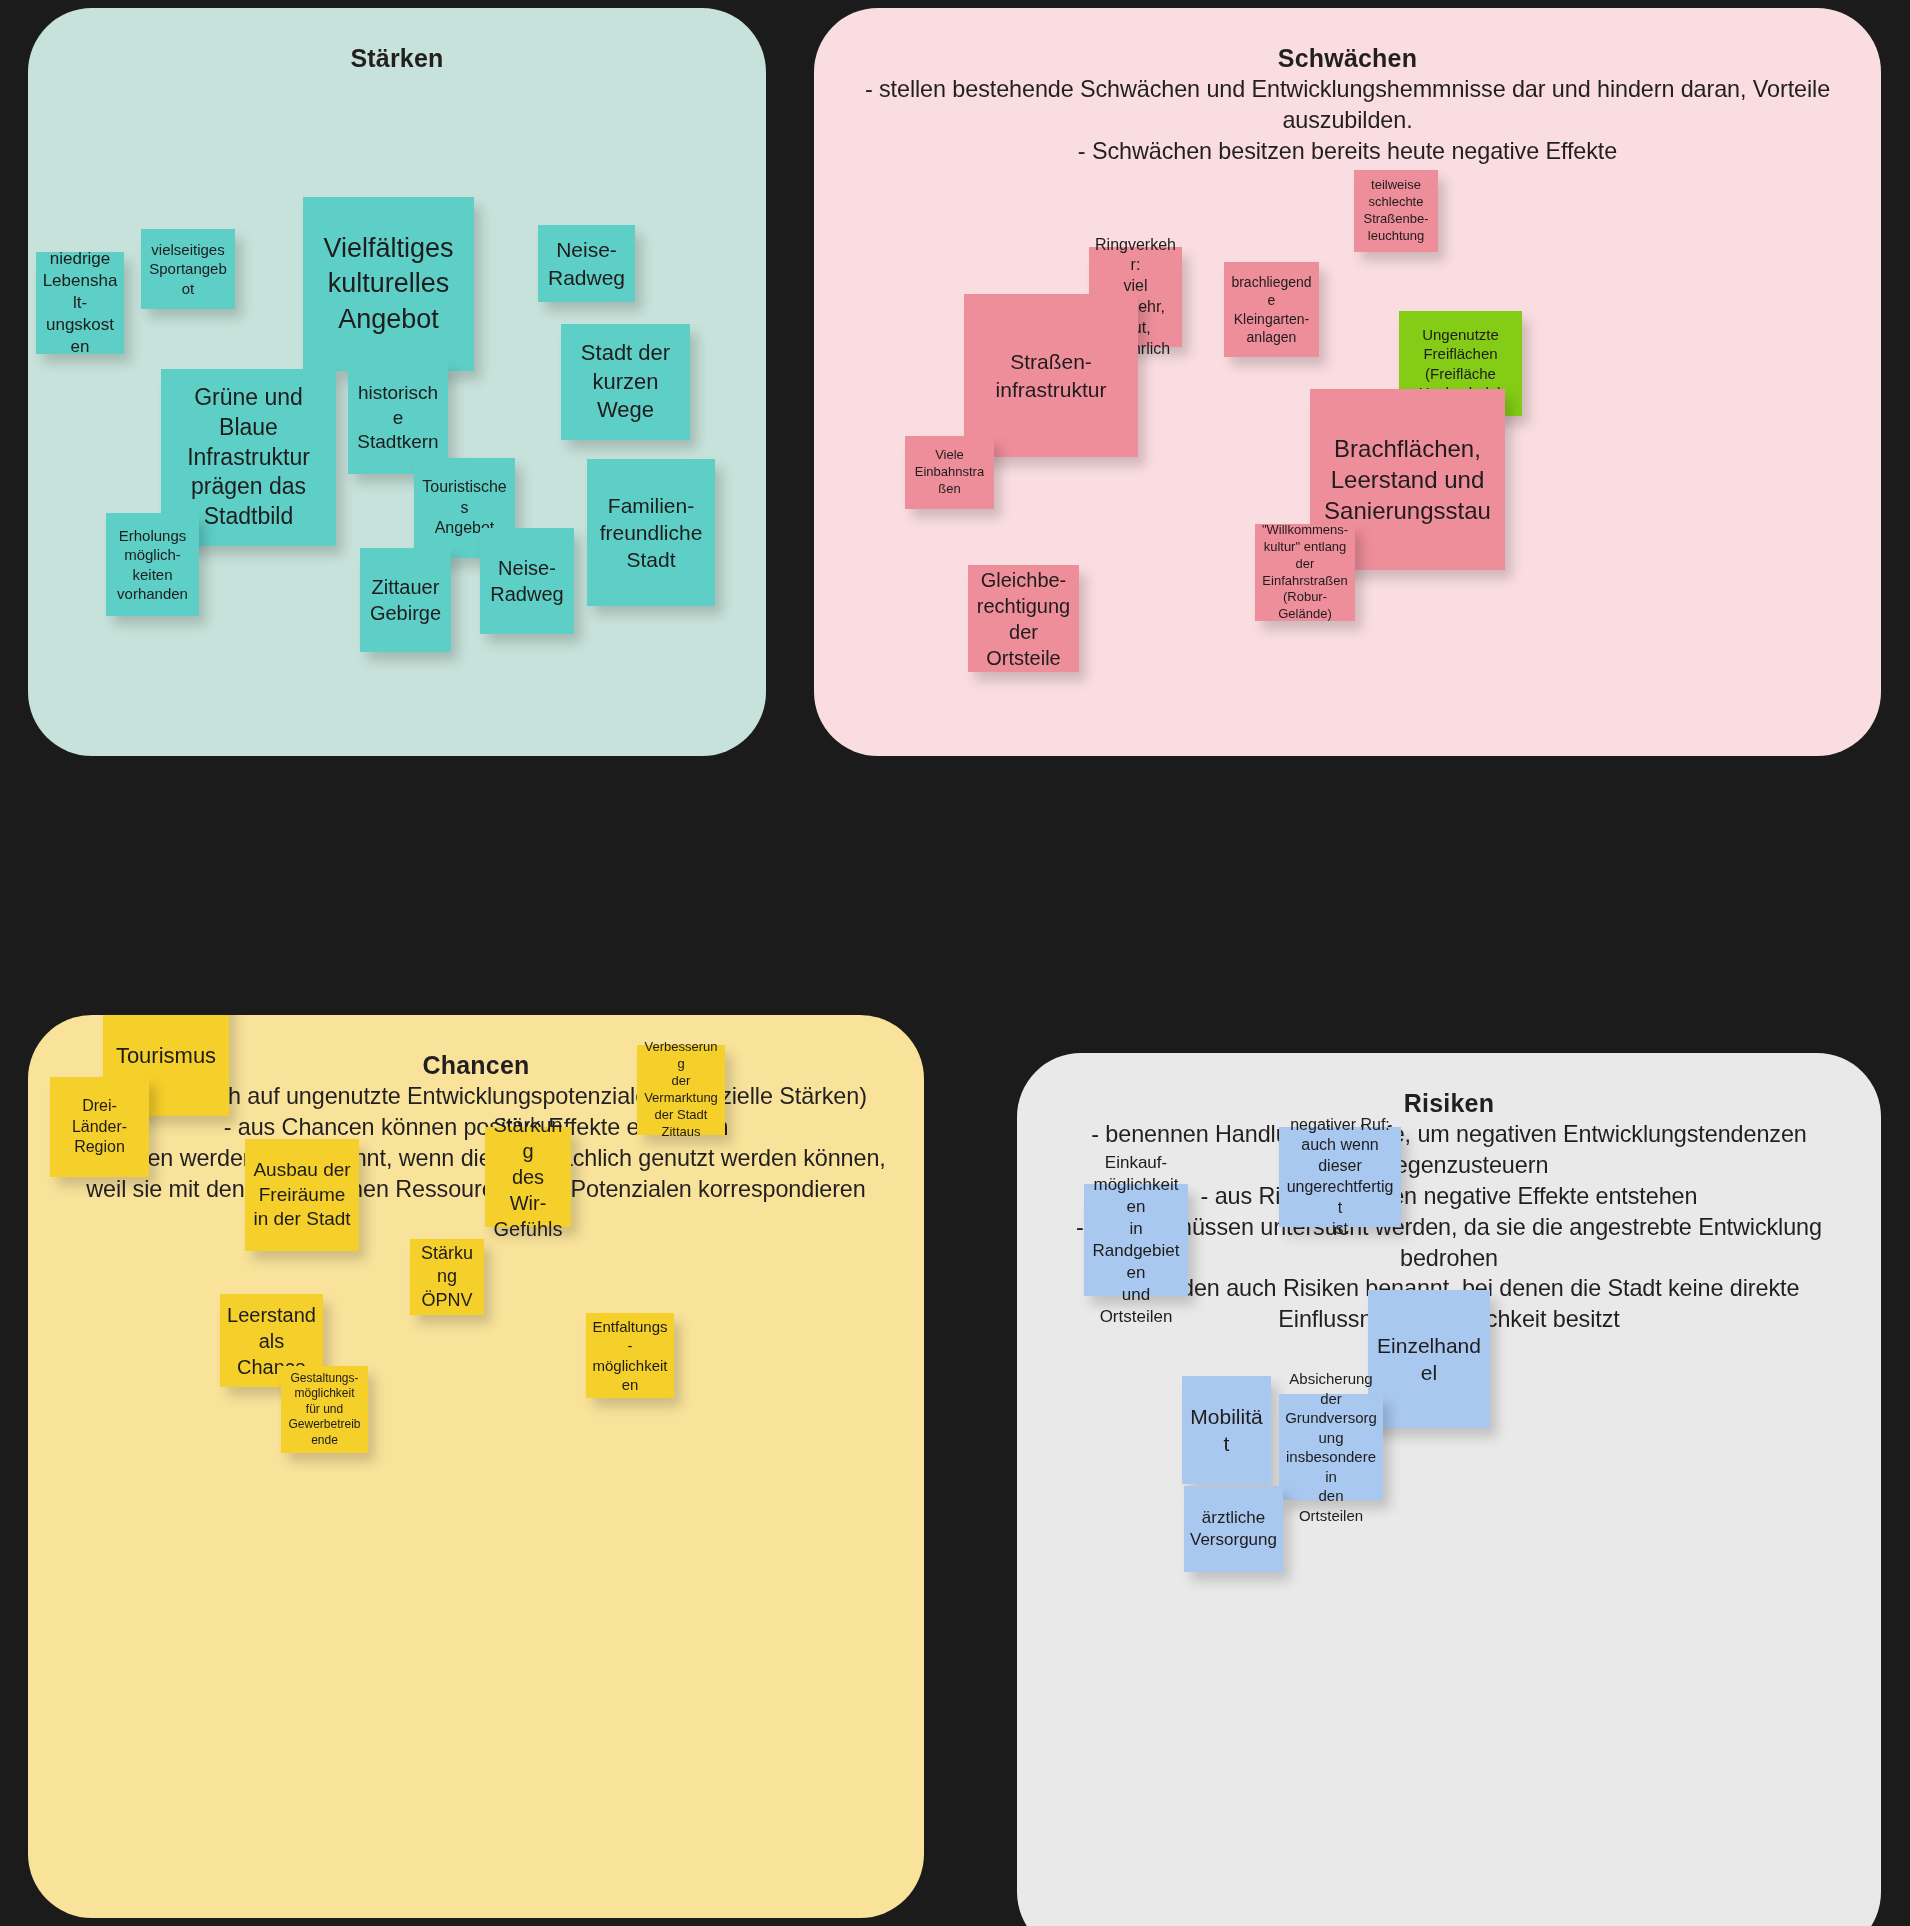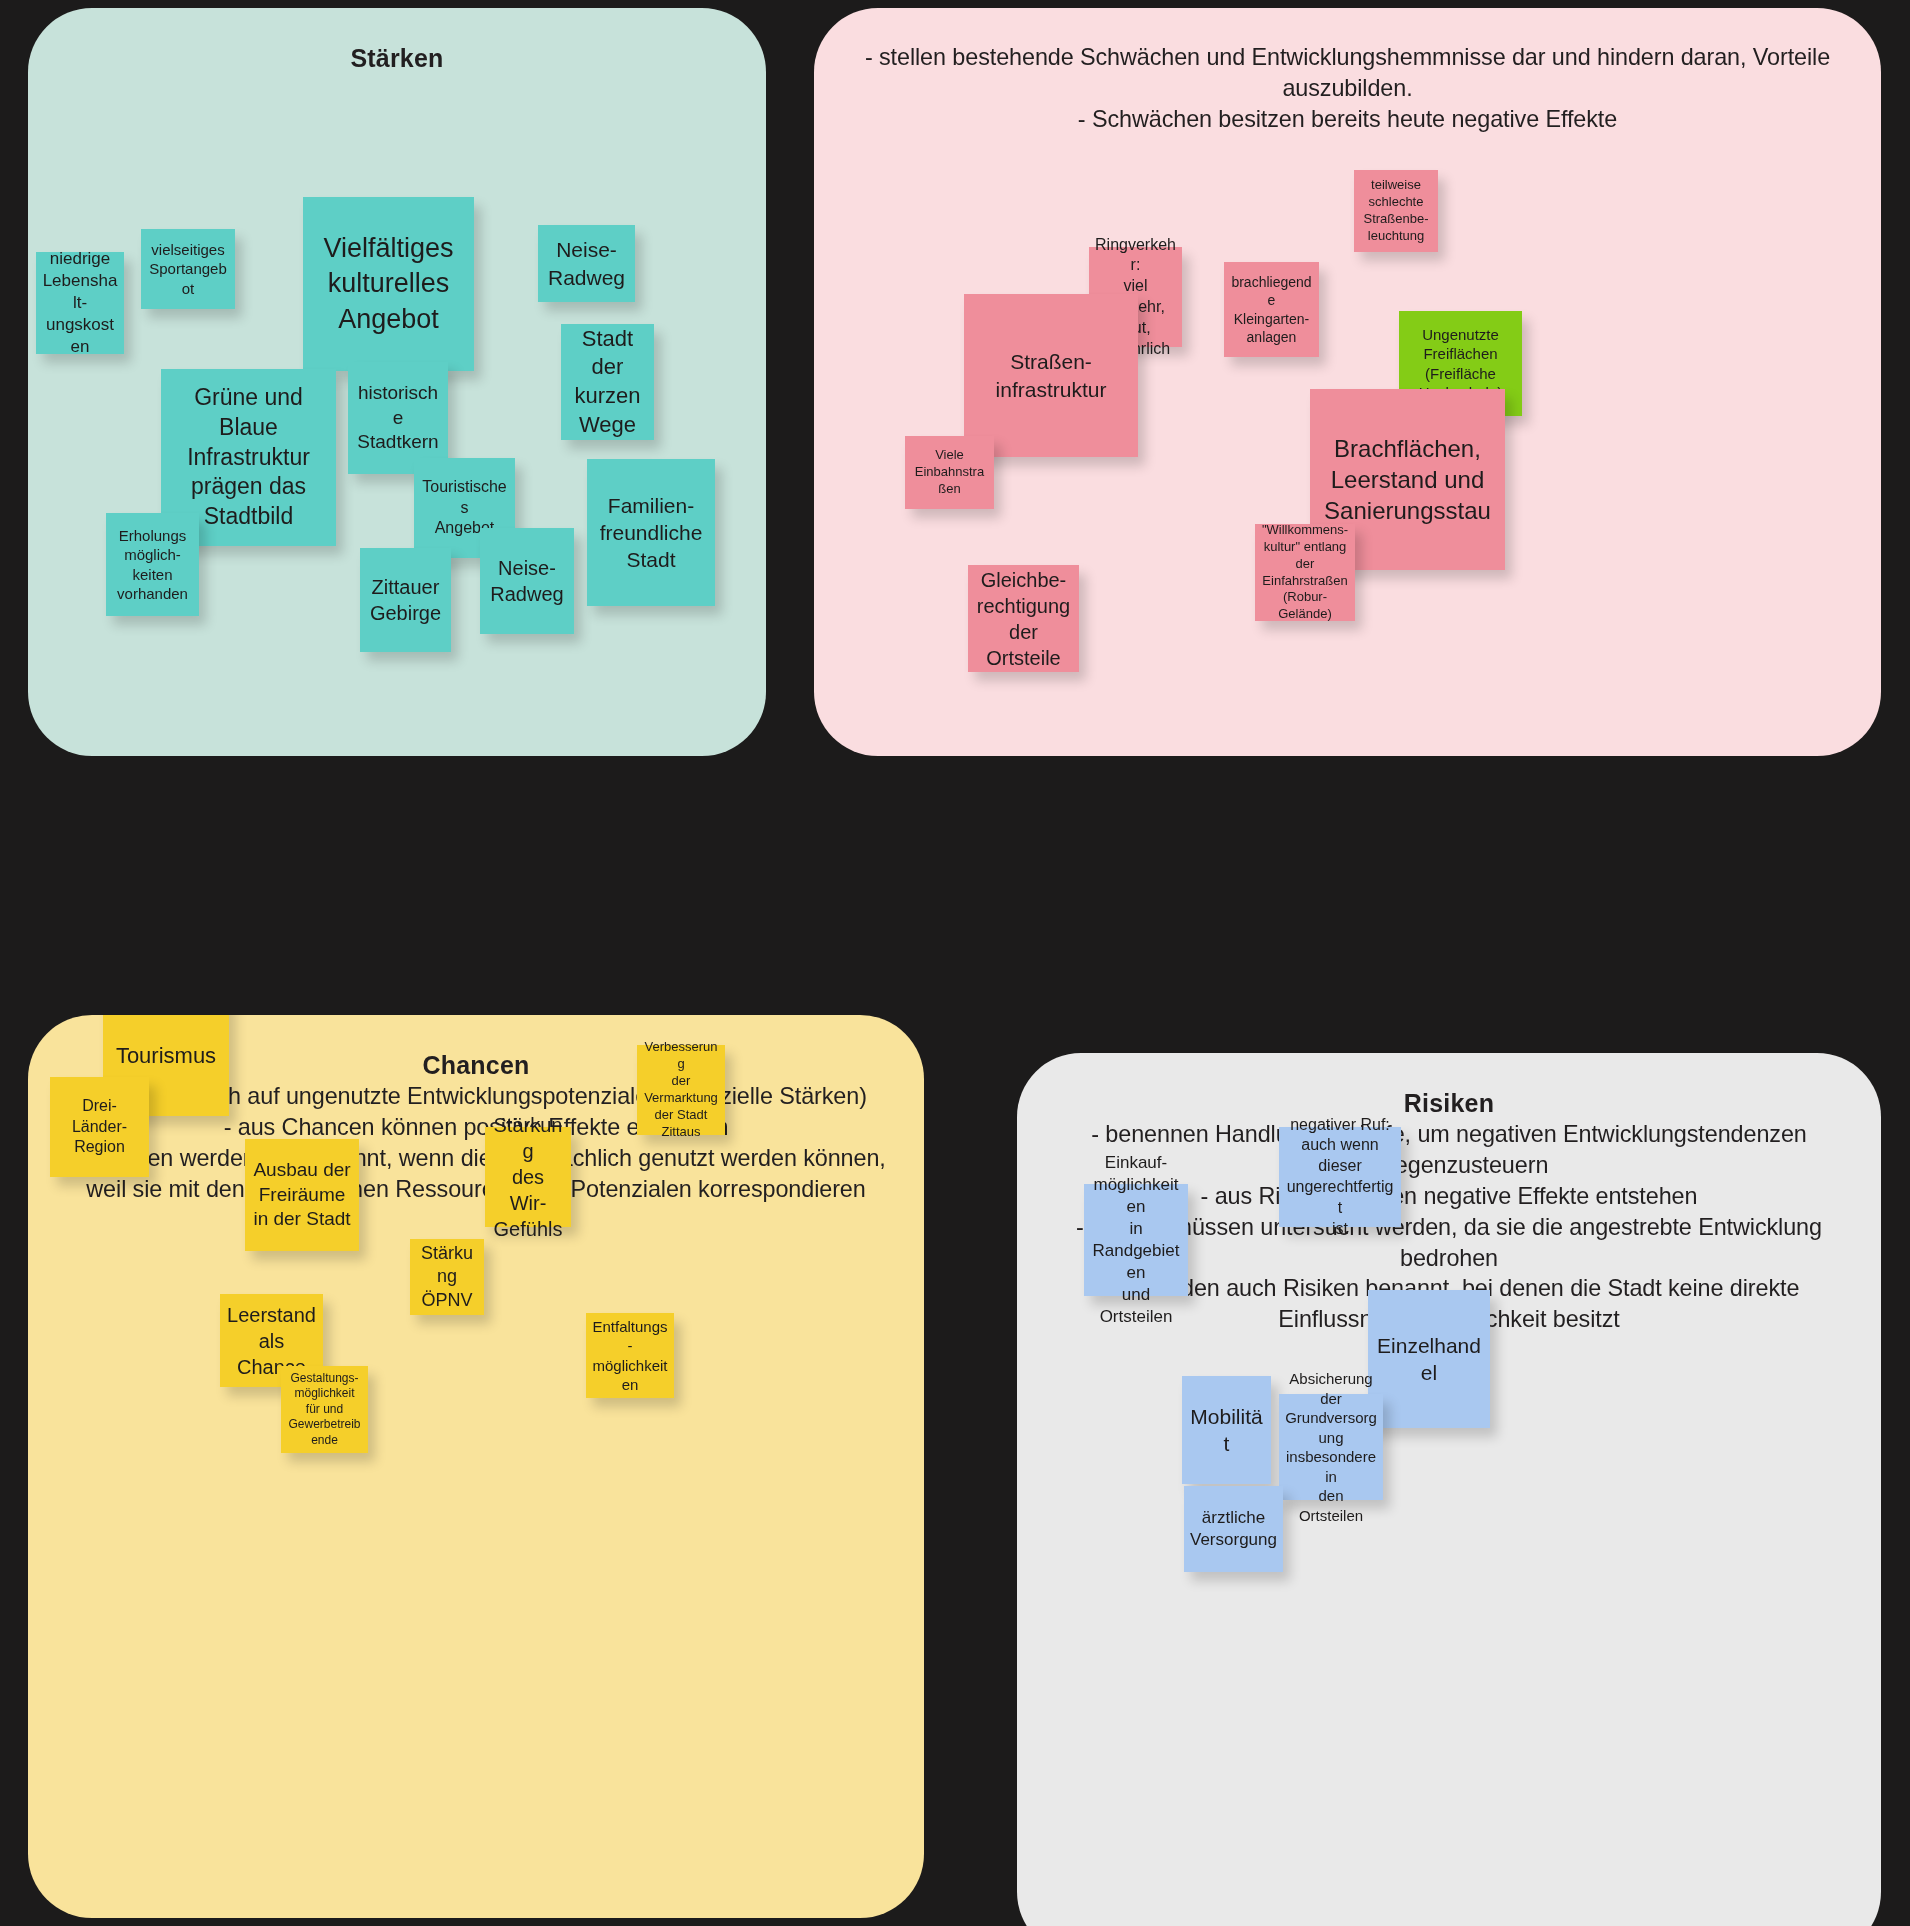--- a/index.html
+++ b/index.html
@@ -71,21 +71,21 @@
         <div class="note" style="left: 8px; top: 244px; width: 88px; height: 102px; font-size: 17px; background: rgb(94, 207, 198);">niedrige
 Lebenshalt-
 ungskosten</div>
         <div class="note" style="left: 113px; top: 221px; width: 94px; height: 80px; font-size: 15px; background: rgb(94, 207, 198);">vielseitiges
 Sportangebot</div>
         <div class="note" style="left: 275px; top: 189px; width: 171px; height: 174px; font-size: 27px; background: rgb(94, 207, 198);">Vielfältiges
 kulturelles
 Angebot</div>
         <div class="note" style="left: 510px; top: 217px; width: 97px; height: 77px; font-size: 21px; background: rgb(94, 207, 198);">Neise-
 Radweg</div>
-        <div class="note" style="left: 533px; top: 316px; width: 93px; height: 116px; font-size: 22px; background: rgb(94, 207, 198);">Stadt der
+        <div class="note" style="left: 533px; top: 316px; width: 129px; height: 116px; font-size: 22px; background: rgb(94, 207, 198);">Stadt der
 kurzen
 Wege</div>
         <div class="note" style="left: 133px; top: 361px; width: 175px; height: 177px; font-size: 23px; background: rgb(94, 207, 198);">Grüne und
 Blaue
 Infrastruktur
 prägen das
 Stadtbild</div>
         <div class="note" style="left: 320px; top: 354px; width: 100px; height: 112px; font-size: 19px; background: rgb(94, 207, 198);">historische
 Stadtkern</div>
         <div class="note" style="left: 362px; top: 450px; width: 101px; height: 100px; font-size: 16px; background: rgb(94, 207, 198); margin-left: 24px;">Touristisches
@@ -99,20 +99,21 @@
         <div class="note" style="left: 452px; top: 520px; width: 94px; height: 106px; font-size: 20px; background: rgb(94, 207, 198);">Neise-
 Radweg</div>
         <div class="note" style="left: 559px; top: 451px; width: 128px; height: 147px; font-size: 21px; background: rgb(94, 207, 198);">Familien-
 freundliche
 Stadt</div>
       </div>
   </div>
 
   <div class="quadrant" id="q-weaknesses">
     <div class="q-head">
+      <div class="q-title">Schwächen</div>
       <div class="q-desc">- stellen bestehende Schwächen und Entwicklungshemmnisse dar und hindern daran, Vorteile auszubilden.
 - Schwächen besitzen bereits heute negative Effekte</div>
     </div>
     <div class="notes">
         <div class="note" style="left: 540px; top: 162px; width: 84px; height: 82px; font-size: 13px; background: rgb(239, 142, 155);">teilweise
 schlechte
 Straßenbe-
 leuchtung</div>
         <div class="note" style="left: 275px; top: 239px; width: 93px; height: 100px; font-size: 16px; background: rgb(239, 142, 155);">Ringverkehr:
 viel Verkehr,

